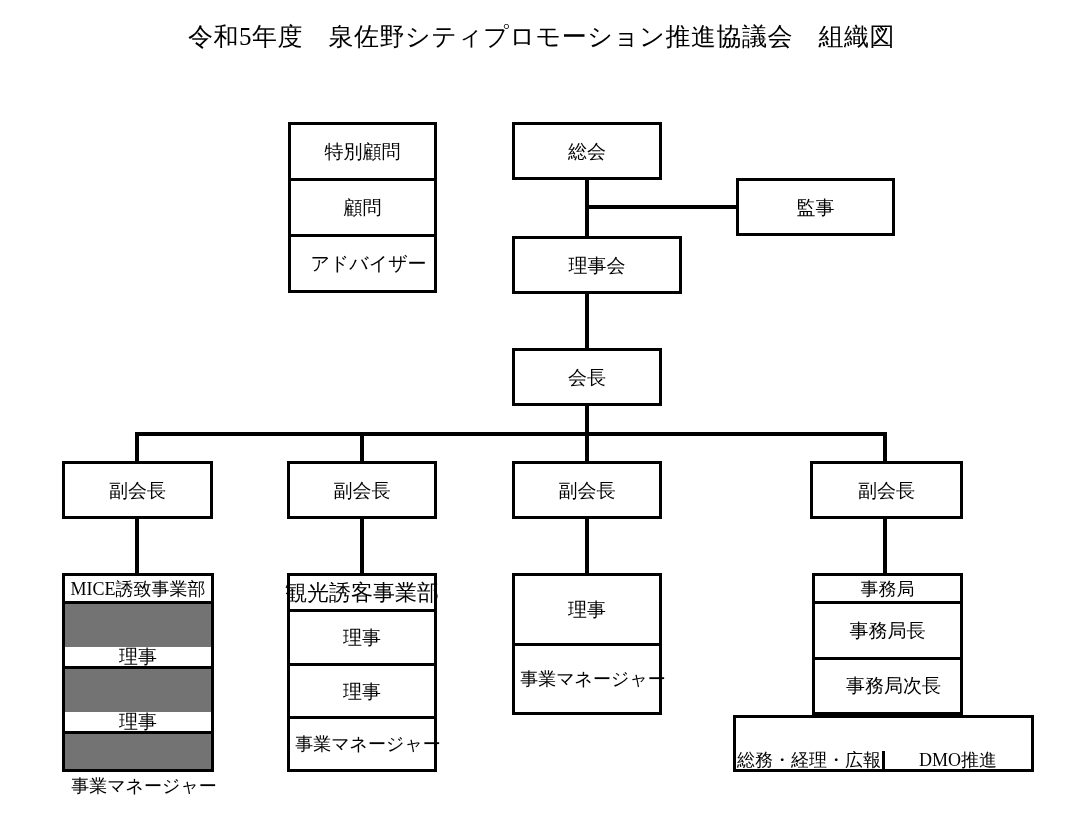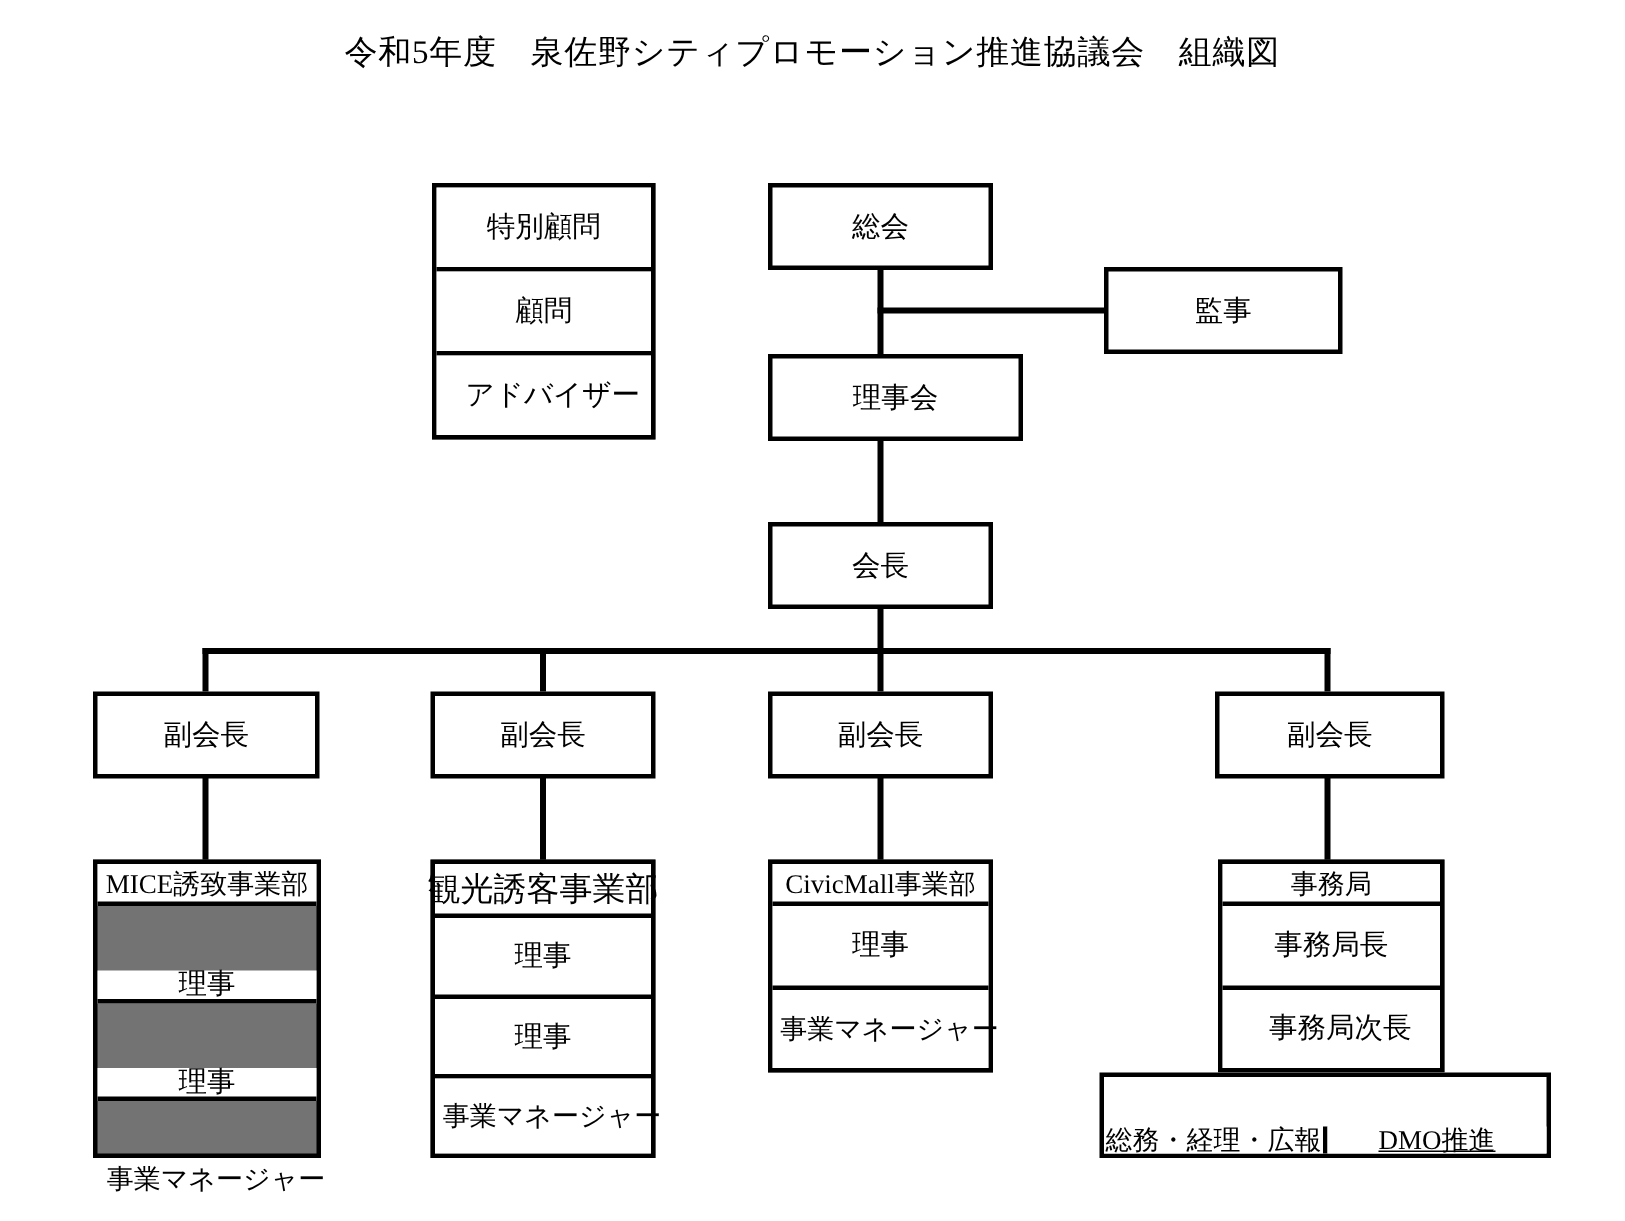--- a/index.html
+++ b/index.html
@@ -18,21 +18,21 @@
     height: 814px;
     background: #ffffff;
     overflow: hidden;
   }
   .title {
     position: absolute;
     left: 0;
     top: 20px;
     width: 1083px;
     text-align: center;
-    font-size: 22px;
+    font-size: 25px;
     letter-spacing: 0.5px;
     white-space: pre;
   }
   
   .box {
     position: absolute;
     box-sizing: border-box;
     border: 3px solid #000000;
     background: #ffffff;
     display: flex;
@@ -86,21 +86,20 @@
     align-items: center;
     justify-content: center;
     font-size: 19px;
     line-height: 1;
     white-space: nowrap;
     border-right: 3px solid #000000;
     background: #ffffff;
   }
   .splitrow .cell:last-child {
     border-right: none;
-    text-decoration: underline;
   }
   
   .vline {
     position: absolute;
     background: #000000;
     width: 4px;
   }
   .hline {
     position: absolute;
     background: #000000;
@@ -161,21 +160,20 @@
   </div>
 
   <div class="stack" style="left:287px; top:573px; width:150px; height:199px;">
     <div class="row head" style="height:36px; font-size:22px;text-align:right;">観光誘客事業部</div>
     <div class="row">理事</div>
     <div class="row">理事</div>
     <div class="row" style="font-size:18px;">事業マネージャー</div>
   </div>
 
   <div class="stack" style="left:512px; top:573px; width:150px; height:142px;">
-    <div class="row head" style="height:28px; font-size:18px;">CivicMall事業部</div>
     <div class="row">理事</div>
     <div class="row" style="font-size:18px;">事業マネージャー</div>
   </div>
 
   <div class="stack" style="left:812px; top:573px; width:151px; height:142px;">
     <div class="row head" style="height:28px; font-size:18px;">事務局</div>
     <div class="row">事務局長</div>
     <div class="row">事務局次長</div>
   </div>
 

